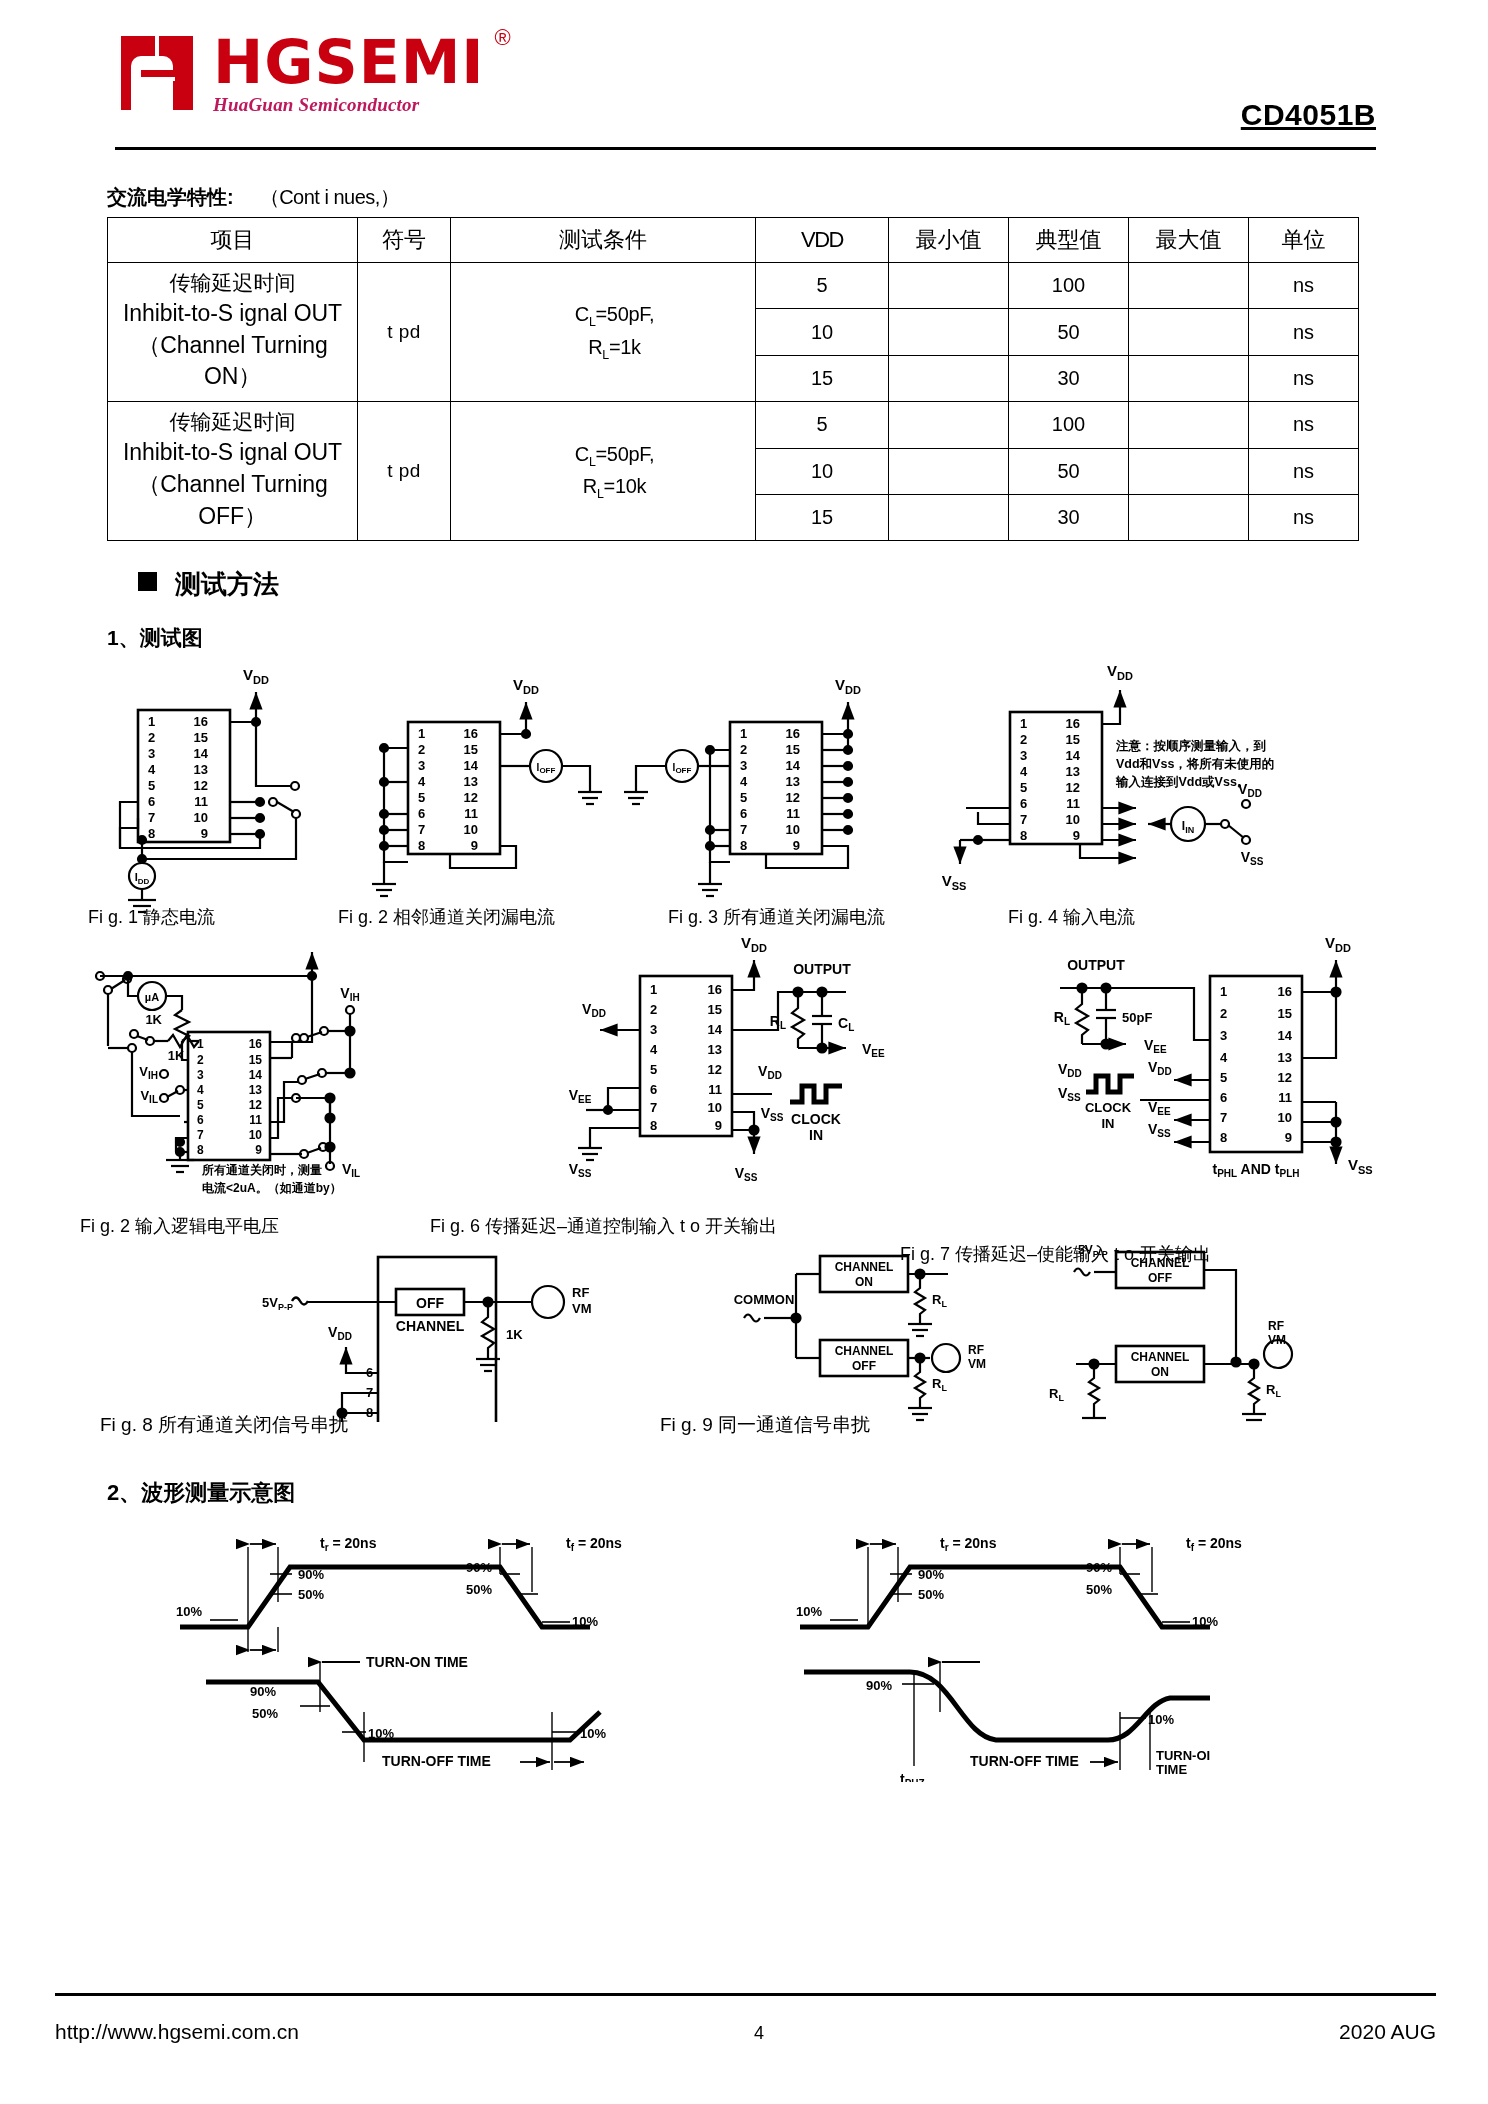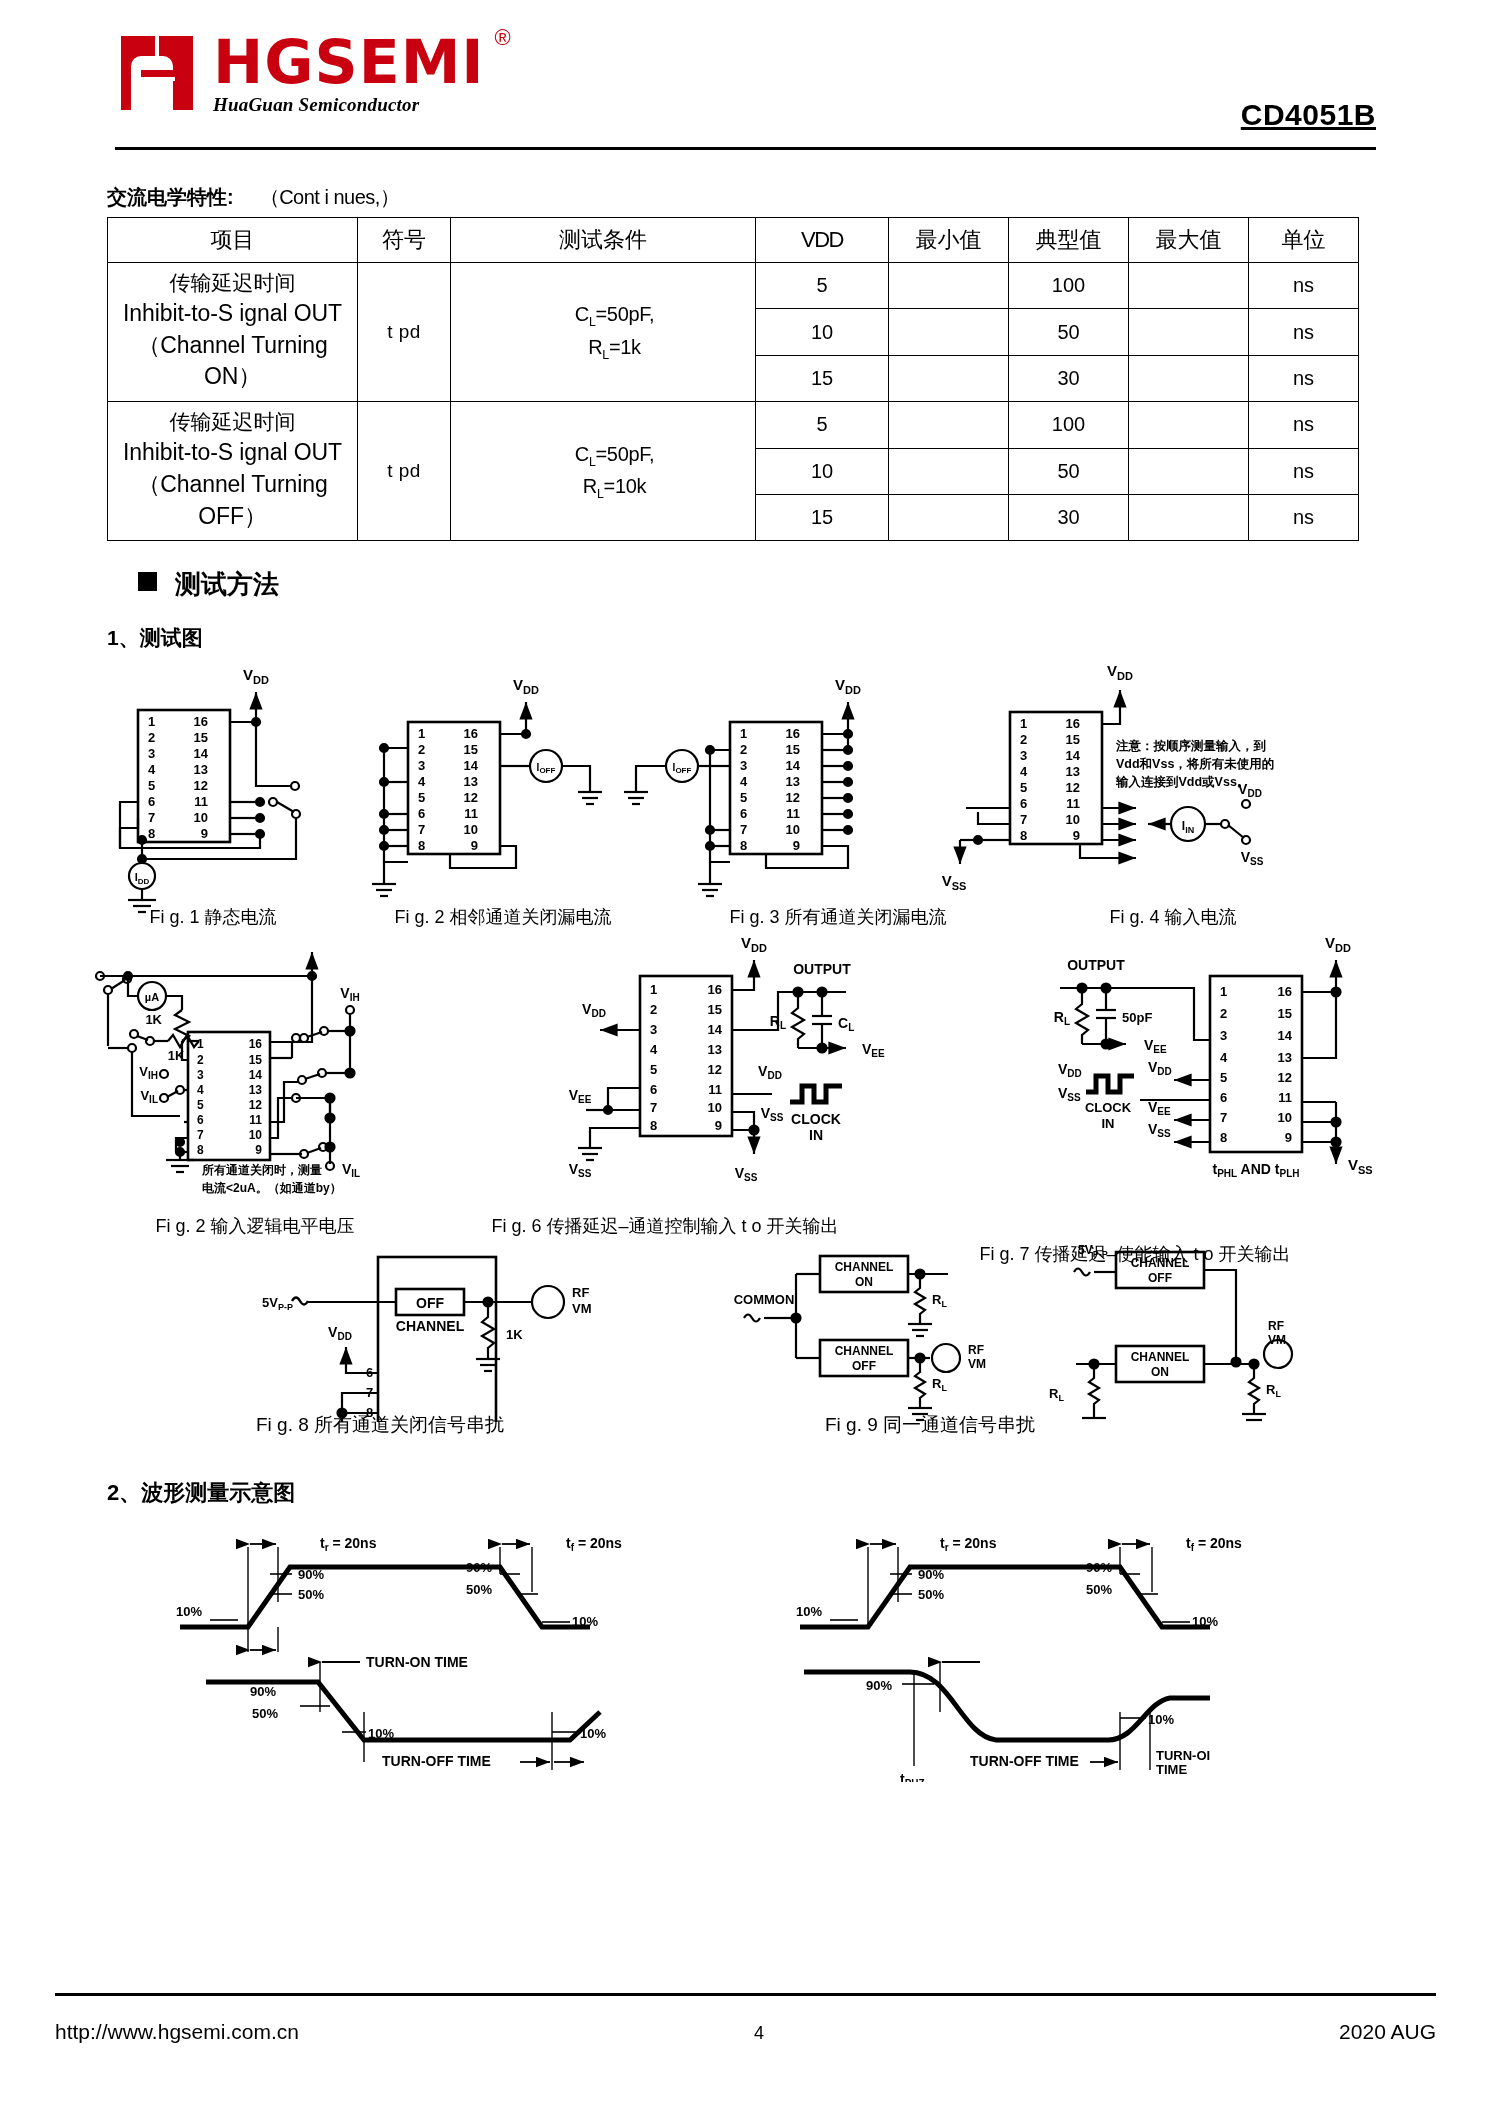--- a/index.html
+++ b/index.html
@@ -9,21 +9,21 @@
   
   .hdr{position:relative;height:150px;}
   .logo{position:absolute;left:55px;top:30px;display:flex;align-items:flex-end;}
   .logo-mark{position:relative;width:92px;height:86px;}
   .logo-mark svg{display:block;}
   .logo-txtwrap{position:relative;margin-left:6px;}
   .logo-word{font-family:"DejaVu Sans",sans-serif;font-weight:bold;font-size:60px;color:#c8000f;
              letter-spacing:1px;line-height:62px;}
   .logo-reg{position:absolute;right:-26px;top:-6px;font-size:22px;color:#c8000f;}
   .logo-sub{font-family:"Liberation Serif",serif;font-style:italic;font-weight:bold;
-            font-size:19px;color:#000000;letter-spacing:.2px;margin-top:1px;}
+            font-size:19px;color:#be185d;letter-spacing:.2px;margin-top:1px;}
   .part-no{position:absolute;right:52px;bottom:18px;font-size:30px;font-weight:bold;letter-spacing:.5px;text-decoration:underline;}
   .rule-top{position:absolute;left:55px;right:52px;top:147px;height:0;border-top:3px solid #000;}
 
   
   .sec-title{margin:34px 0 6px 47px;font-size:20px;font-weight:bold;font-family:Liberation Sans, sans-serif;}
   .sec-title .paren{font-weight:normal;margin-left:26px;letter-spacing:-.5px;}
   table.ac{border-collapse:collapse;margin-left:47px;width:1069px;table-layout:fixed;}
   table.ac td,table.ac th{border:1.5px solid #000;text-align:center;vertical-align:middle;font-weight:normal;}
   table.ac th{font-size:22px;padding:7px 0;}
   .c-item{width:250px;} .c-sym{width:93px;} .c-cond{width:305px;}
@@ -37,21 +37,21 @@
   .vdd-hd{letter-spacing:-1.5px;font-weight:600;}
 
   
   .h-method{margin:26px 0 0 50px;font-size:26px;font-weight:bold;font-family:"Liberation Serif",serif;padding-left:28px;}
   .h-method .sq{display:inline-block;width:19px;height:19px;background:#000;margin-right:18px;vertical-align:2px;}
   .h-sub{margin:22px 0 0 47px;font-size:21px;font-weight:bold;}
   .h-sub2{margin:0 0 0 47px;font-size:22px;font-weight:bold;}
 
   
   .figwrap{position:relative;}
-  .cap{text-align:center;font-size:18px;font-family:"Liberation Sans",sans-serif;white-space:nowrap;}
+  .cap{font-size:18px;font-family:"Liberation Sans",sans-serif;white-space:nowrap;}
   .caprow{display:flex;}
   .caprow .cap{font-weight:500;}
 
   
   .rule-bot{position:absolute;left:55px;right:52px;bottom:108px;height:0;border-top:3px solid #000;}
   .footer{position:absolute;left:55px;right:52px;bottom:60px;display:flex;align-items:baseline;font-size:21px;}
   .f-url{flex:0 0 auto;}
   .f-pg{flex:1 1 auto;text-align:center;font-size:18px;margin-left:-120px;}
   .f-date{flex:0 0 auto;}
 </style>

